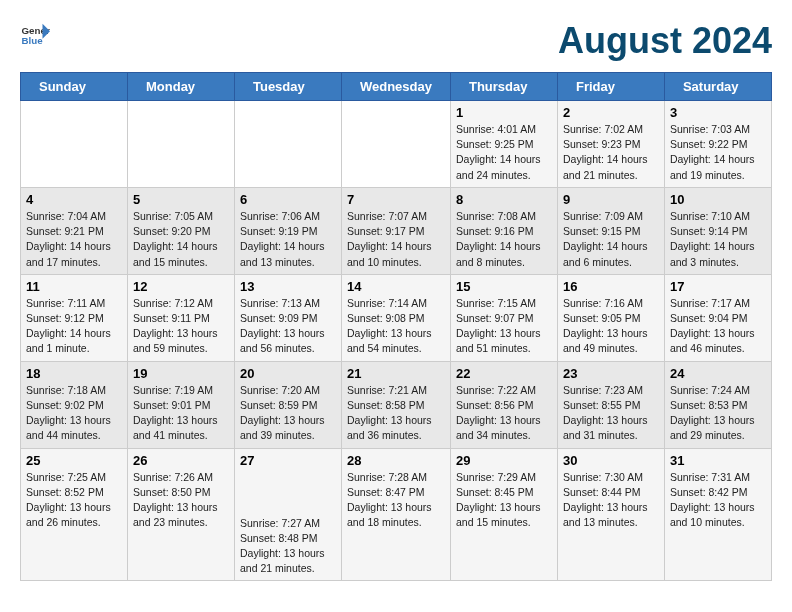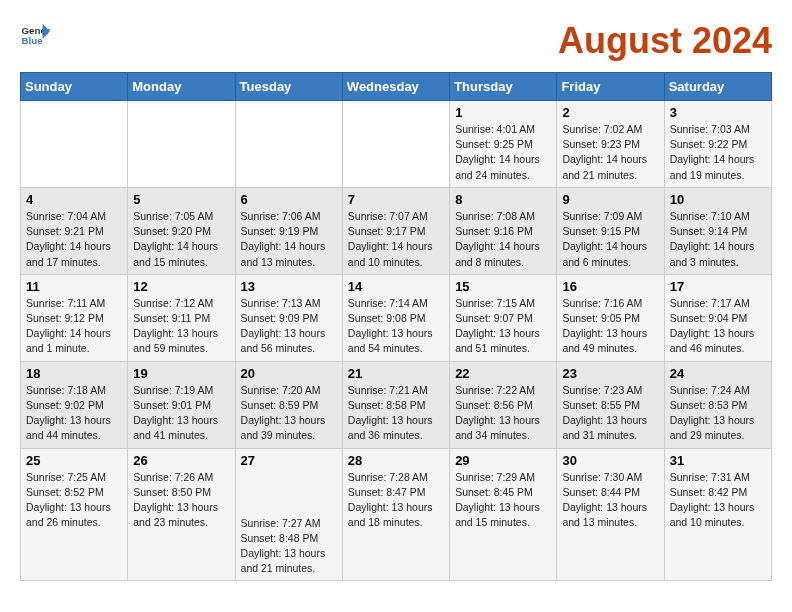--- a/index.html
+++ b/index.html
@@ -24,35 +24,35 @@
     .logo-icon {
       width: 30px;
       height: 30px;
     }
     .title-block {
       text-align: right;
     }
     .main-title {
       font-size: 36px;
       font-weight: bold;
-      color: #c2410c;
+      color: #0c4a6e;
     }
     .subtitle {
       font-size: 16px;
       color: #555;
     }
     table {
       width: 100%;
       border-collapse: collapse;
       font-size: 11px;
     }
     thead tr th {
       background: #3a7abf;
       color: #fff;
-      padding: 6px 4px;
+      padding: 6px 18px;
       text-align: left;
       font-size: 13px;
       border: 1px solid #2a5a9f;
     }
     tbody tr td {
       border: 1px solid #ccc;
       vertical-align: top;
       padding: 4px 5px;
       height: 80px;
       width: 107px;

